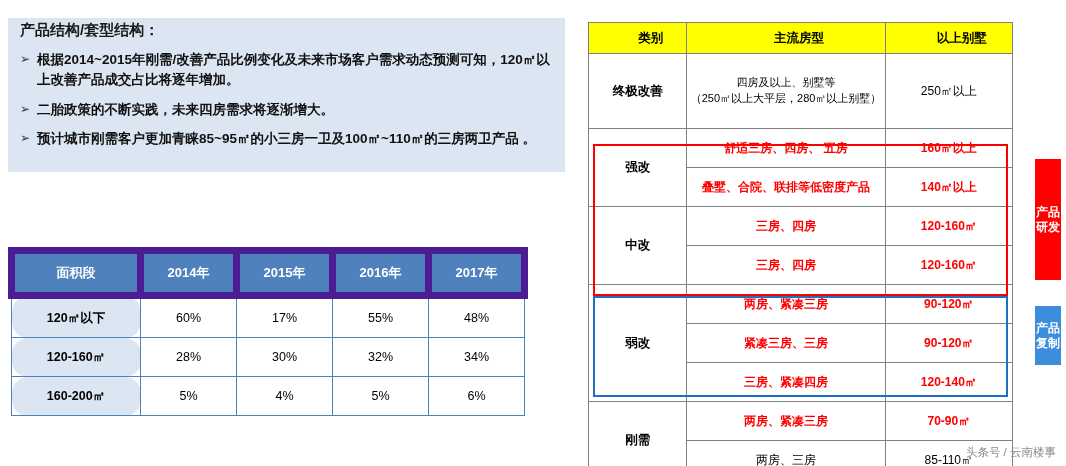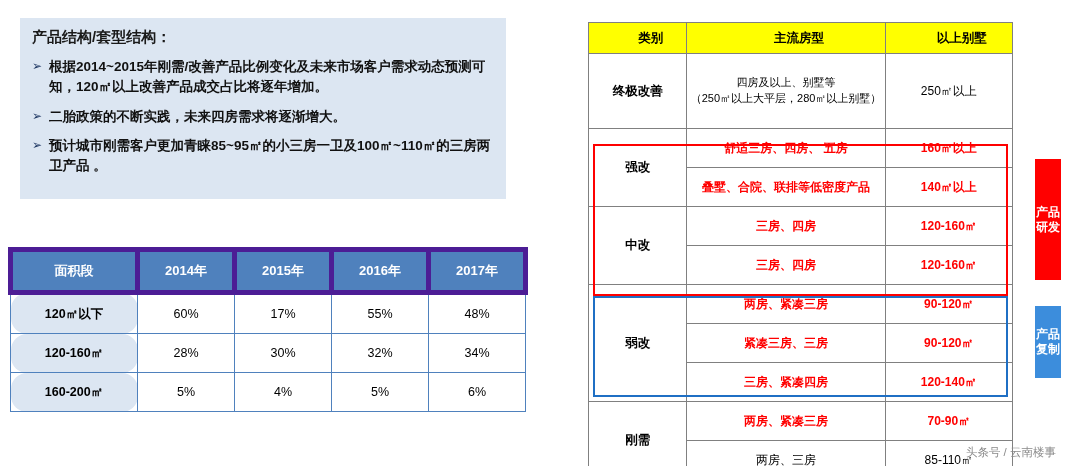--- a/index.html
+++ b/index.html
@@ -7,23 +7,23 @@
     width:1066px;height:466px;
     background:#ffffff;
     font-family:"Liberation Sans","DejaVu Sans",sans-serif;
     position:relative;
     overflow:hidden;
   }
   
   #left{position:absolute;left:0;top:0;width:546px;height:466px;}
 
   .callout{
-    position:absolute;left:20px;top:18px;width:486px;
+    position:absolute;left:8px;top:18px;width:557px;
     background:#dce6f2;
-    padding:10px 12px 14px 12px;
+    padding:3px 12px 14px 12px;
     box-sizing:border-box;
   }
   .callout .title{
     font-size:15px;font-weight:bold;color:#1a1a1a;margin-bottom:10px;
   }
   .bullet{
     display:flex;align-items:flex-start;margin-bottom:9px;
     font-size:13.5px;font-weight:bold;color:#111;line-height:1.5;
   }
   .bullet .mark{
@@ -38,21 +38,21 @@
     font-size:12.5px;
   }
   #areaTable th,#areaTable td{
     border:1px solid #ffffff;
     text-align:center;
     height:36px;
     color:#000;
   }
   #areaTable thead th{
     background:#4f81bd;color:#ffffff;font-weight:bold;font-size:13px;
-    border:5px solid #4c1d95;
+    border:7px solid #4c1d95;
   }
   #areaTable tbody td{background:#ffffff;border:1px solid #4f81bd;}
   #areaTable tbody td.rowhead{background:#dce6f2;font-weight:bold;border-radius:16px;}
 
   
   #right{position:absolute;left:588px;top:22px;width:440px;}
   #prodTable{width:425px;font-size:12px;}
   #prodTable th,#prodTable td{
     border:1px solid #808080;
     text-align:center;
@@ -72,21 +72,21 @@
   #redbox{left:593px;top:144px;width:415px;height:152px;border:2px solid #ff0000;}
   #bluebox{left:593px;top:296px;width:415px;height:101px;border:2px solid #1f6fc4;}
 
   .sidetag{
     position:absolute;width:26px;box-sizing:border-box;
     color:#ffffff;font-weight:bold;font-size:12px;
     display:flex;align-items:center;justify-content:center;
     text-align:center;line-height:1.25;margin-left:40px;
   }
   #tagRed{left:995px;top:159px;height:121px;background:#ff0000;}
-  #tagBlue{left:995px;top:306px;height:72px;background:#3c8ddc;}
+  #tagBlue{left:995px;top:306px;height:59px;background:#3c8ddc;}
 
   .watermark{
     position:absolute;right:10px;bottom:6px;
     font-size:11.5px;color:#8a8a8a;
   }
 </style>
 </head>
 <body>
 
 <div id="left">

